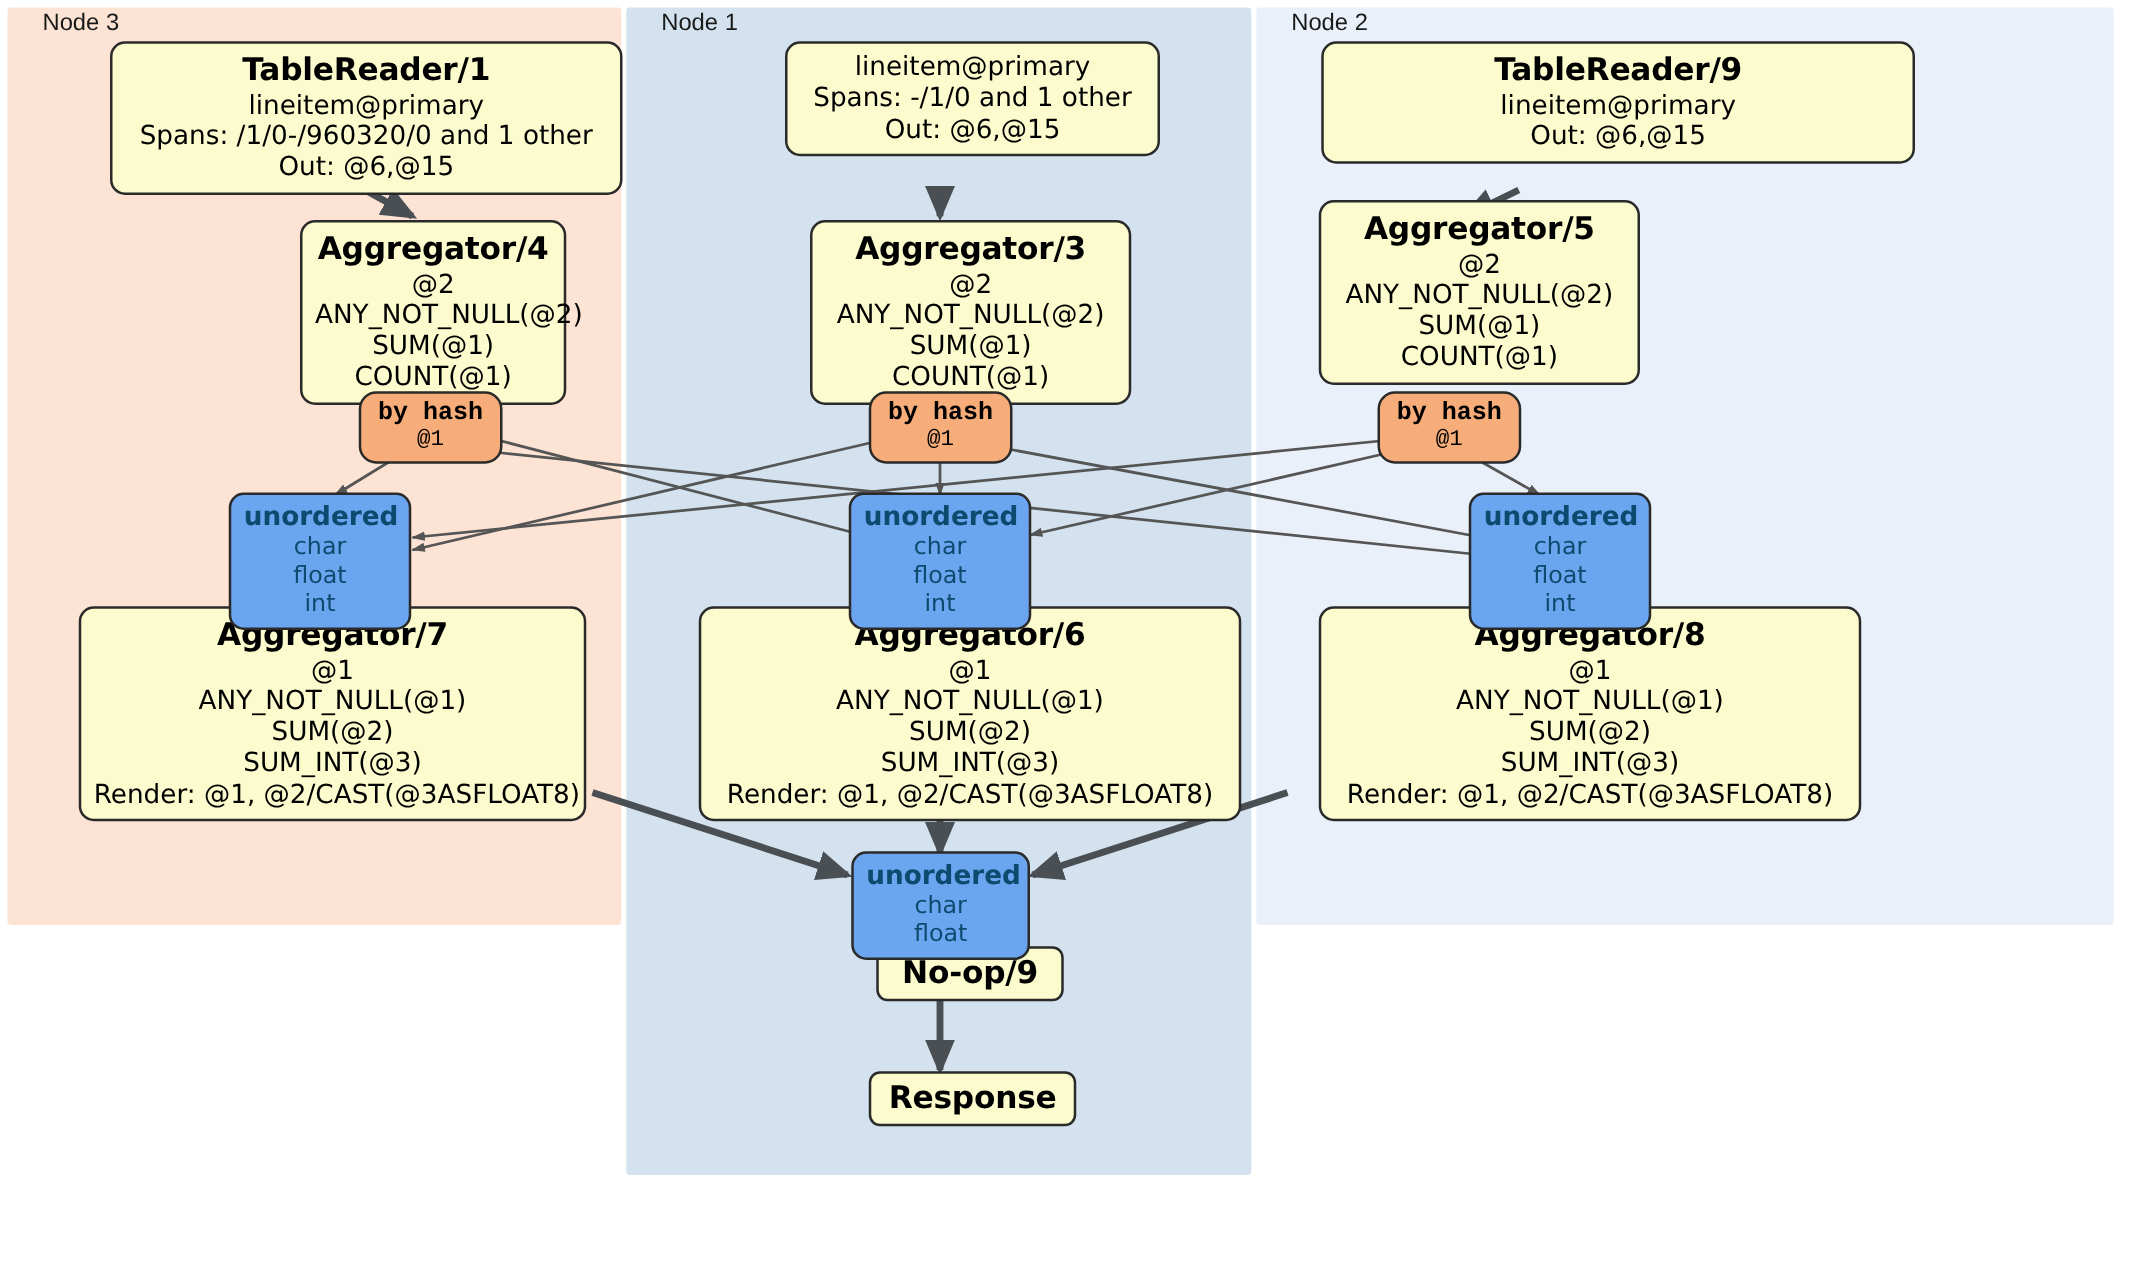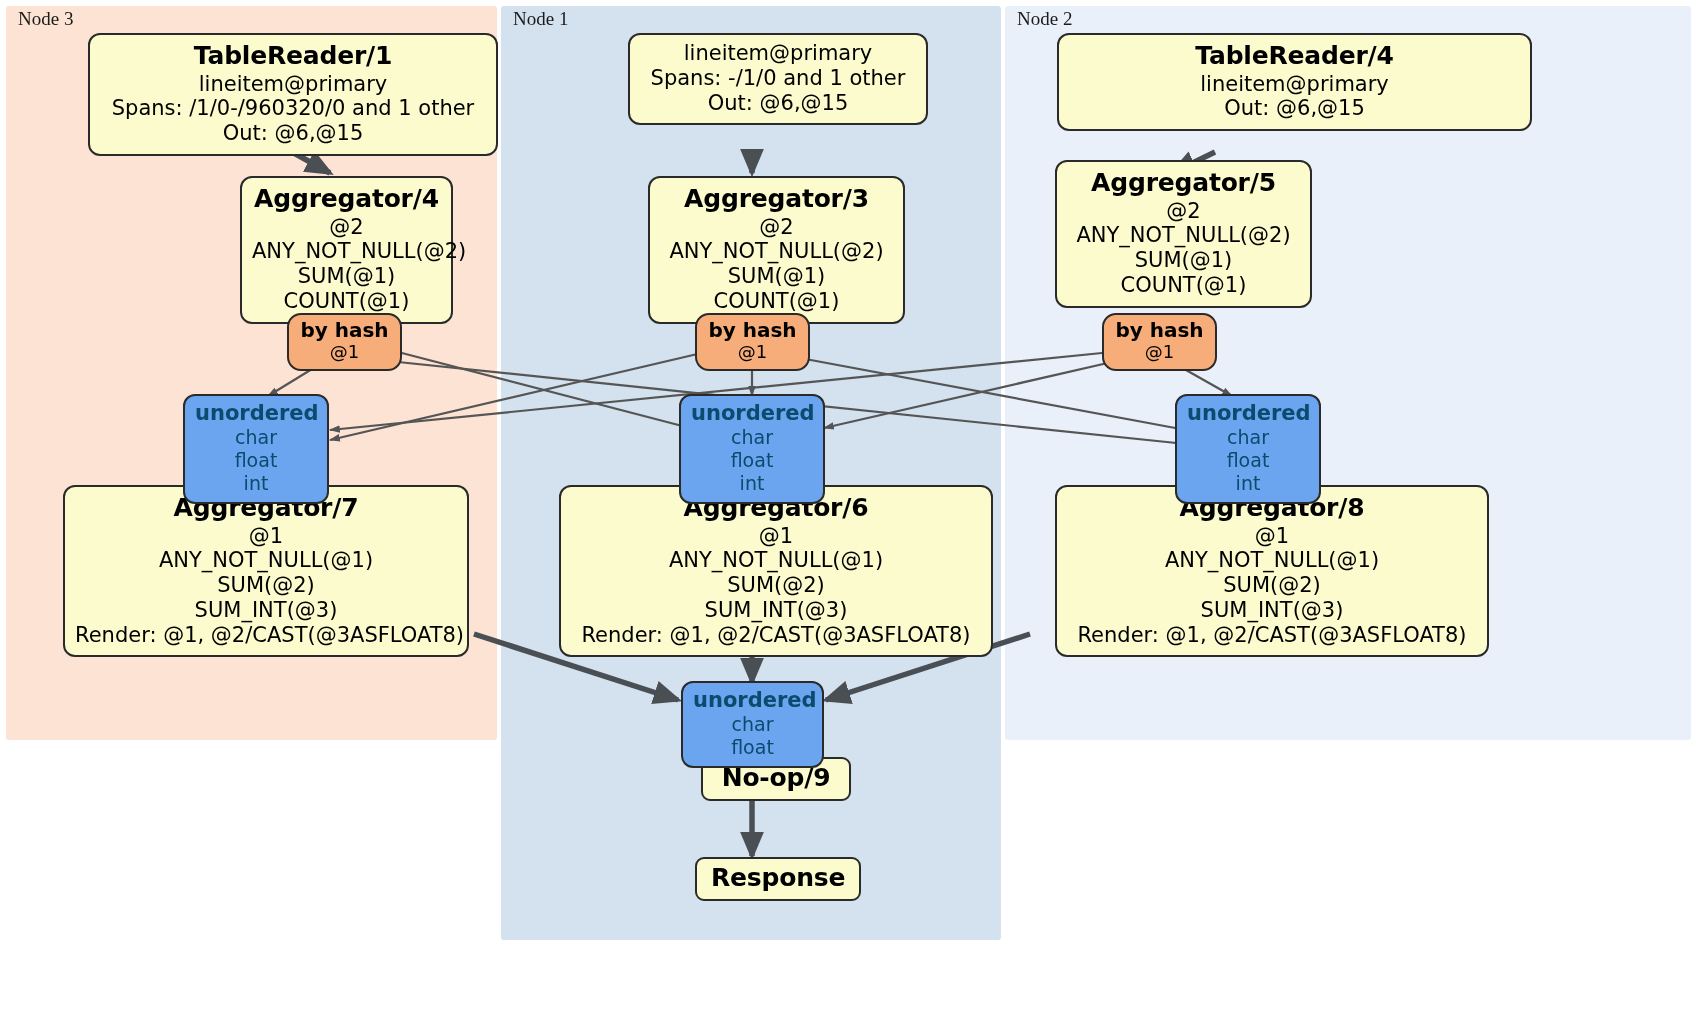--- a/index.html
+++ b/index.html
@@ -22,21 +22,22 @@
   .node-panel {
     position: absolute;
     box-sizing: border-box;
     border-radius: 3px;
   }
   .node-panel-label {
     position: absolute;
     font-size: 19px;
     color: #1a1a1a;
     white-space: nowrap;
-    font-family: Liberation Serif, serif;
+    font-family: Liberation Sans, sans-serif;
+    margin-left: 16px;
   }
 
   
   #edges {
     position: absolute;
     left: 0;
     top: 0;
     width: 1706px;
     height: 1016px;
     pointer-events: none;
@@ -83,20 +84,21 @@
     position: absolute;
     box-sizing: border-box;
     background: #f7ad79;
     border: 2px solid #2a2a2a;
     border-radius: 14px;
     text-align: center;
     padding: 4px 10px 6px 10px;
     color: #000000;
     line-height: 1.15;
     z-index: 5;
+    font-family: Liberation Mono, monospace;
   }
   .router-title {
     display: block;
     font-weight: bold;
     font-size: 20px;
   }
   .router-line {
     display: block;
     font-size: 18px;
   }
@@ -186,21 +188,21 @@
     <span class="proc-line">Out: @6,@15</span>
   </div>
 
   <div class="proc-box" style="left:604px; top:33px; width:300px;">
     <span class="proc-line">lineitem@primary</span>
     <span class="proc-line">Spans: -/1/0 and 1 other</span>
     <span class="proc-line">Out: @6,@15</span>
   </div>
 
   <div class="proc-box" style="left:1033px; top:33px; width:475px;">
-    <span class="proc-title">TableReader/4</span>
+    <span class="proc-title">TableReader/9</span>
     <span class="proc-line">lineitem@primary</span>
     <span class="proc-line">Out: @6,@15</span>
   </div>
 
   <div class="proc-box" style="left:216px; top:176px; width:213px;">
     <span class="proc-title">Aggregator/4</span>
     <span class="proc-line">@2</span>
     <span class="proc-line">ANY_NOT_NULL(@2)</span>
     <span class="proc-line">SUM(@1)</span>
     <span class="proc-line">COUNT(@1)</span>

